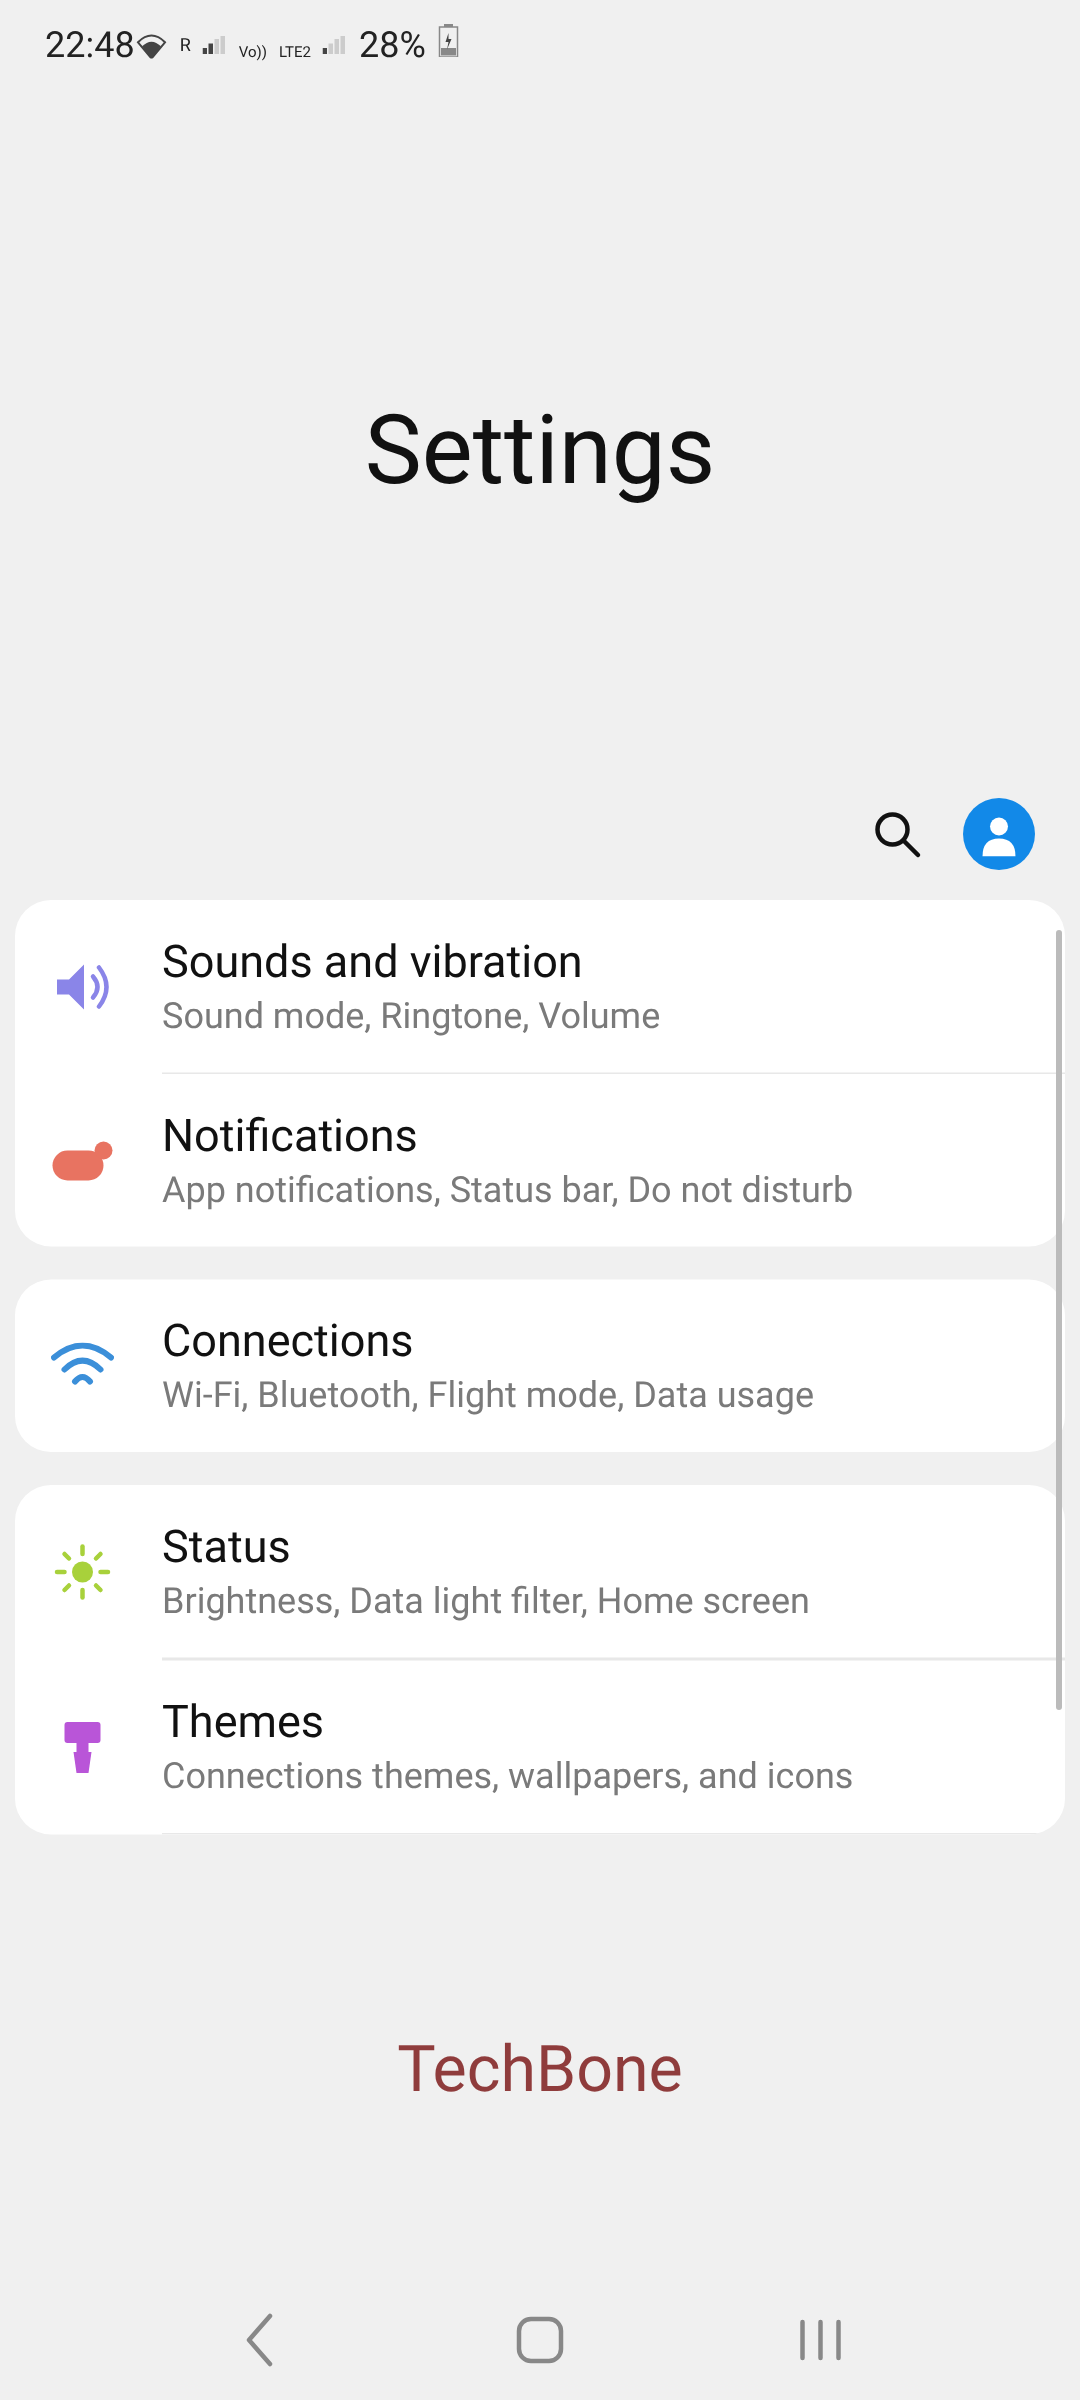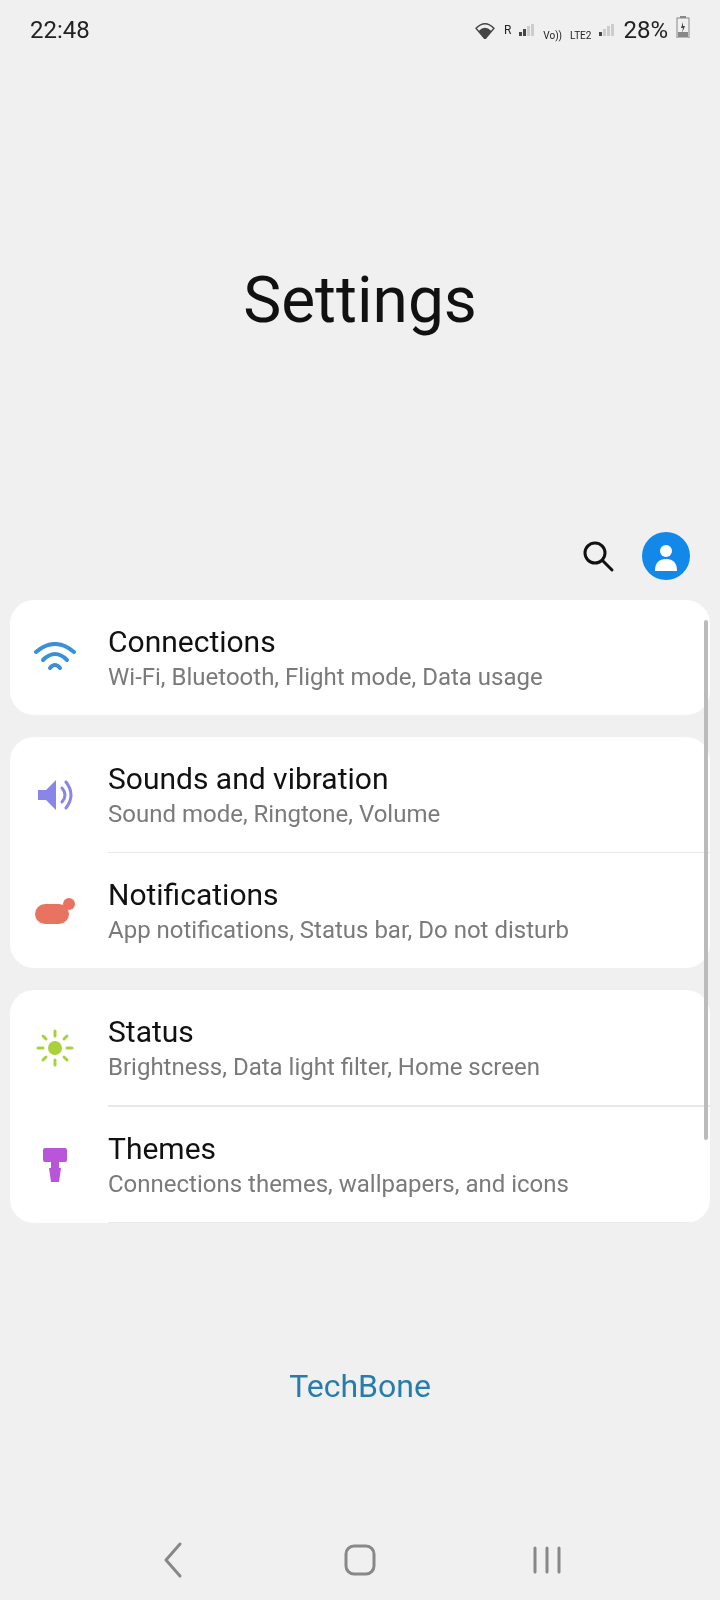--- a/index.html
+++ b/index.html
@@ -14,21 +14,21 @@
       background: #f0f0f0;
       font-family: -apple-system, BlinkMacSystemFont, 'Segoe UI', Roboto, sans-serif;
       position: relative;
       overflow: hidden;
     }
     
     .status-bar {
       height: 60px;
       display: flex;
       align-items: center;
-      justify-content: space-between;
+      justify-content: flex-start;
       padding: 0 30px;
       font-size: 24px;
       color: #222;
     }
     
     .status-right {
       display: flex;
       align-items: center;
       gap: 8px;
     }
@@ -140,22 +140,22 @@
     .item-subtitle {
       font-size: 24px;
       color: #7a7a7a;
     }
     
     .watermark {
       position: absolute;
       bottom: 195px;
       left: 50%;
       transform: translateX(-50%);
-      font-size: 32px;
-      color: #0369a1;
+      font-size: 43px;
+      color: #7f1d1d;
       font-weight: 400;
       opacity: 0.85;
       pointer-events: none;
     }
     
     .nav-bar {
       position: absolute;
       bottom: 0;
       left: 0;
       right: 0;
@@ -239,58 +239,58 @@
     </div>
   </div>
 </div>
 
 <div class="settings-list">
   <div class="scroll-indicator"></div>
 
   <div class="card">
     <div class="list-item">
       <div class="icon-wrap">
+        <svg width="42" height="38" viewBox="0 0 42 38">
+          <path d="M4 14 L12 14 L22 4 L22 34 L12 24 L4 24 Z" fill="#8a85e8"></path>
+          <path d="M28 12 Q34 19 28 26" fill="none" stroke="#8a85e8" stroke-width="3" stroke-linecap="round"></path>
+          <path d="M32 6 Q42 19 32 32" fill="none" stroke="#8a85e8" stroke-width="3" stroke-linecap="round"></path>
+        </svg>
+      </div>
+      <div class="item-text">
+        <div class="item-title">Sounds and vibration</div>
+        <div class="item-subtitle">Sound mode, Ringtone, Volume</div>
+      </div>
+    </div>
+    <div class="item-divider"></div>
+    <div class="list-item">
+      <div class="icon-wrap">
+        <svg width="44" height="30" viewBox="0 0 44 30">
+          <rect x="2" y="8" width="34" height="20" rx="10" fill="#e87361"></rect>
+          <circle cx="36" cy="8" r="6" fill="#e87361"></circle>
+        </svg>
+      </div>
+      <div class="item-text">
+        <div class="item-title">Notifications</div>
+        <div class="item-subtitle">App notifications, Status bar, Do not disturb</div>
+      </div>
+    </div>
+  </div>
+
+  <div class="card">
+    <div class="list-item">
+      <div class="icon-wrap">
         <svg width="42" height="32" viewBox="0 0 42 32">
           <path d="M2 10 Q21 -6 40 10" fill="none" stroke="#3b8fd9" stroke-width="4" stroke-linecap="round"></path>
           <path d="M9 18 Q21 6 33 18" fill="none" stroke="#3b8fd9" stroke-width="4" stroke-linecap="round"></path>
           <path d="M16 26 Q21 20 26 26" fill="none" stroke="#3b8fd9" stroke-width="4" stroke-linecap="round"></path>
         </svg>
       </div>
       <div class="item-text">
         <div class="item-title">Connections</div>
         <div class="item-subtitle">Wi-Fi, Bluetooth, Flight mode, Data usage</div>
-      </div>
-    </div>
-  </div>
-
-  <div class="card">
-    <div class="list-item">
-      <div class="icon-wrap">
-        <svg width="42" height="38" viewBox="0 0 42 38">
-          <path d="M4 14 L12 14 L22 4 L22 34 L12 24 L4 24 Z" fill="#8a85e8"></path>
-          <path d="M28 12 Q34 19 28 26" fill="none" stroke="#8a85e8" stroke-width="3" stroke-linecap="round"></path>
-          <path d="M32 6 Q42 19 32 32" fill="none" stroke="#8a85e8" stroke-width="3" stroke-linecap="round"></path>
-        </svg>
-      </div>
-      <div class="item-text">
-        <div class="item-title">Sounds and vibration</div>
-        <div class="item-subtitle">Sound mode, Ringtone, Volume</div>
-      </div>
-    </div>
-    <div class="item-divider"></div>
-    <div class="list-item">
-      <div class="icon-wrap">
-        <svg width="44" height="30" viewBox="0 0 44 30">
-          <rect x="2" y="8" width="34" height="20" rx="10" fill="#e87361"></rect>
-          <circle cx="36" cy="8" r="6" fill="#e87361"></circle>
-        </svg>
-      </div>
-      <div class="item-text">
-        <div class="item-title">Notifications</div>
-        <div class="item-subtitle">App notifications, Status bar, Do not disturb</div>
       </div>
     </div>
   </div>
 
   <div class="card">
     <div class="list-item">
       <div class="icon-wrap">
         <svg width="40" height="40" viewBox="0 0 40 40">
           <circle cx="20" cy="20" r="7" fill="#a8d13b"></circle>
           <g stroke="#a8d13b" stroke-width="3" stroke-linecap="round">

